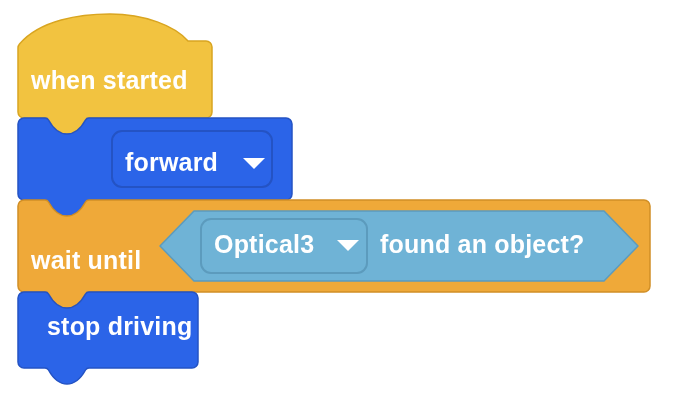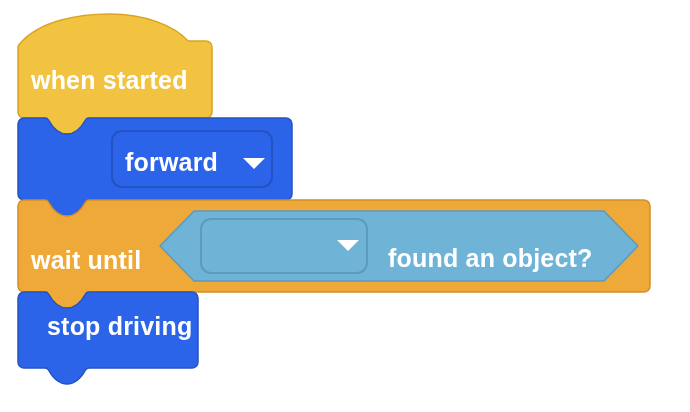--- a/index.html
+++ b/index.html
@@ -45,21 +45,21 @@
     white-space: nowrap;
     line-height: 1;
     user-select: none;
   }
 
   .lbl-when-started { left: 31px;  top: 68px; }
   .lbl-drive        { left: 31px;  top: 150px; }
   .lbl-forward      { left: 125px; top: 142px; margin-top: 8px; }
   .lbl-wait-until   { left: 31px;  top: 248px; }
   .lbl-optical      { left: 214px; top: 232px; }
-  .lbl-found        { left: 388px; top: 232px; margin-top: 14px; }
+  .lbl-found        { left: 380px; top: 232px; }
   .lbl-stop-driving { left: 31px;  top: 314px; margin-left: 16px; }
 
   .caret {
     position: absolute;
     width: 0;
     height: 0;
     border-left: 11px solid transparent;
     border-right: 11px solid transparent;
     border-top: 11px solid #ffffff;
     user-select: none;
@@ -162,20 +162,21 @@
 
   <span class="label lbl-when-started">when started</span>
 
 
   <span class="label lbl-forward">forward</span>
 
   <span class="caret caret-forward"></span>
 
   <span class="label lbl-wait-until">wait until</span>
 
+  <span class="label lbl-optical">Optical3</span>
 
   <span class="caret caret-optical"></span>
 
   <span class="label lbl-found">found an object?</span>
 
   <span class="label lbl-stop-driving">stop driving</span>
 
 </div>
 
 </body></html>

